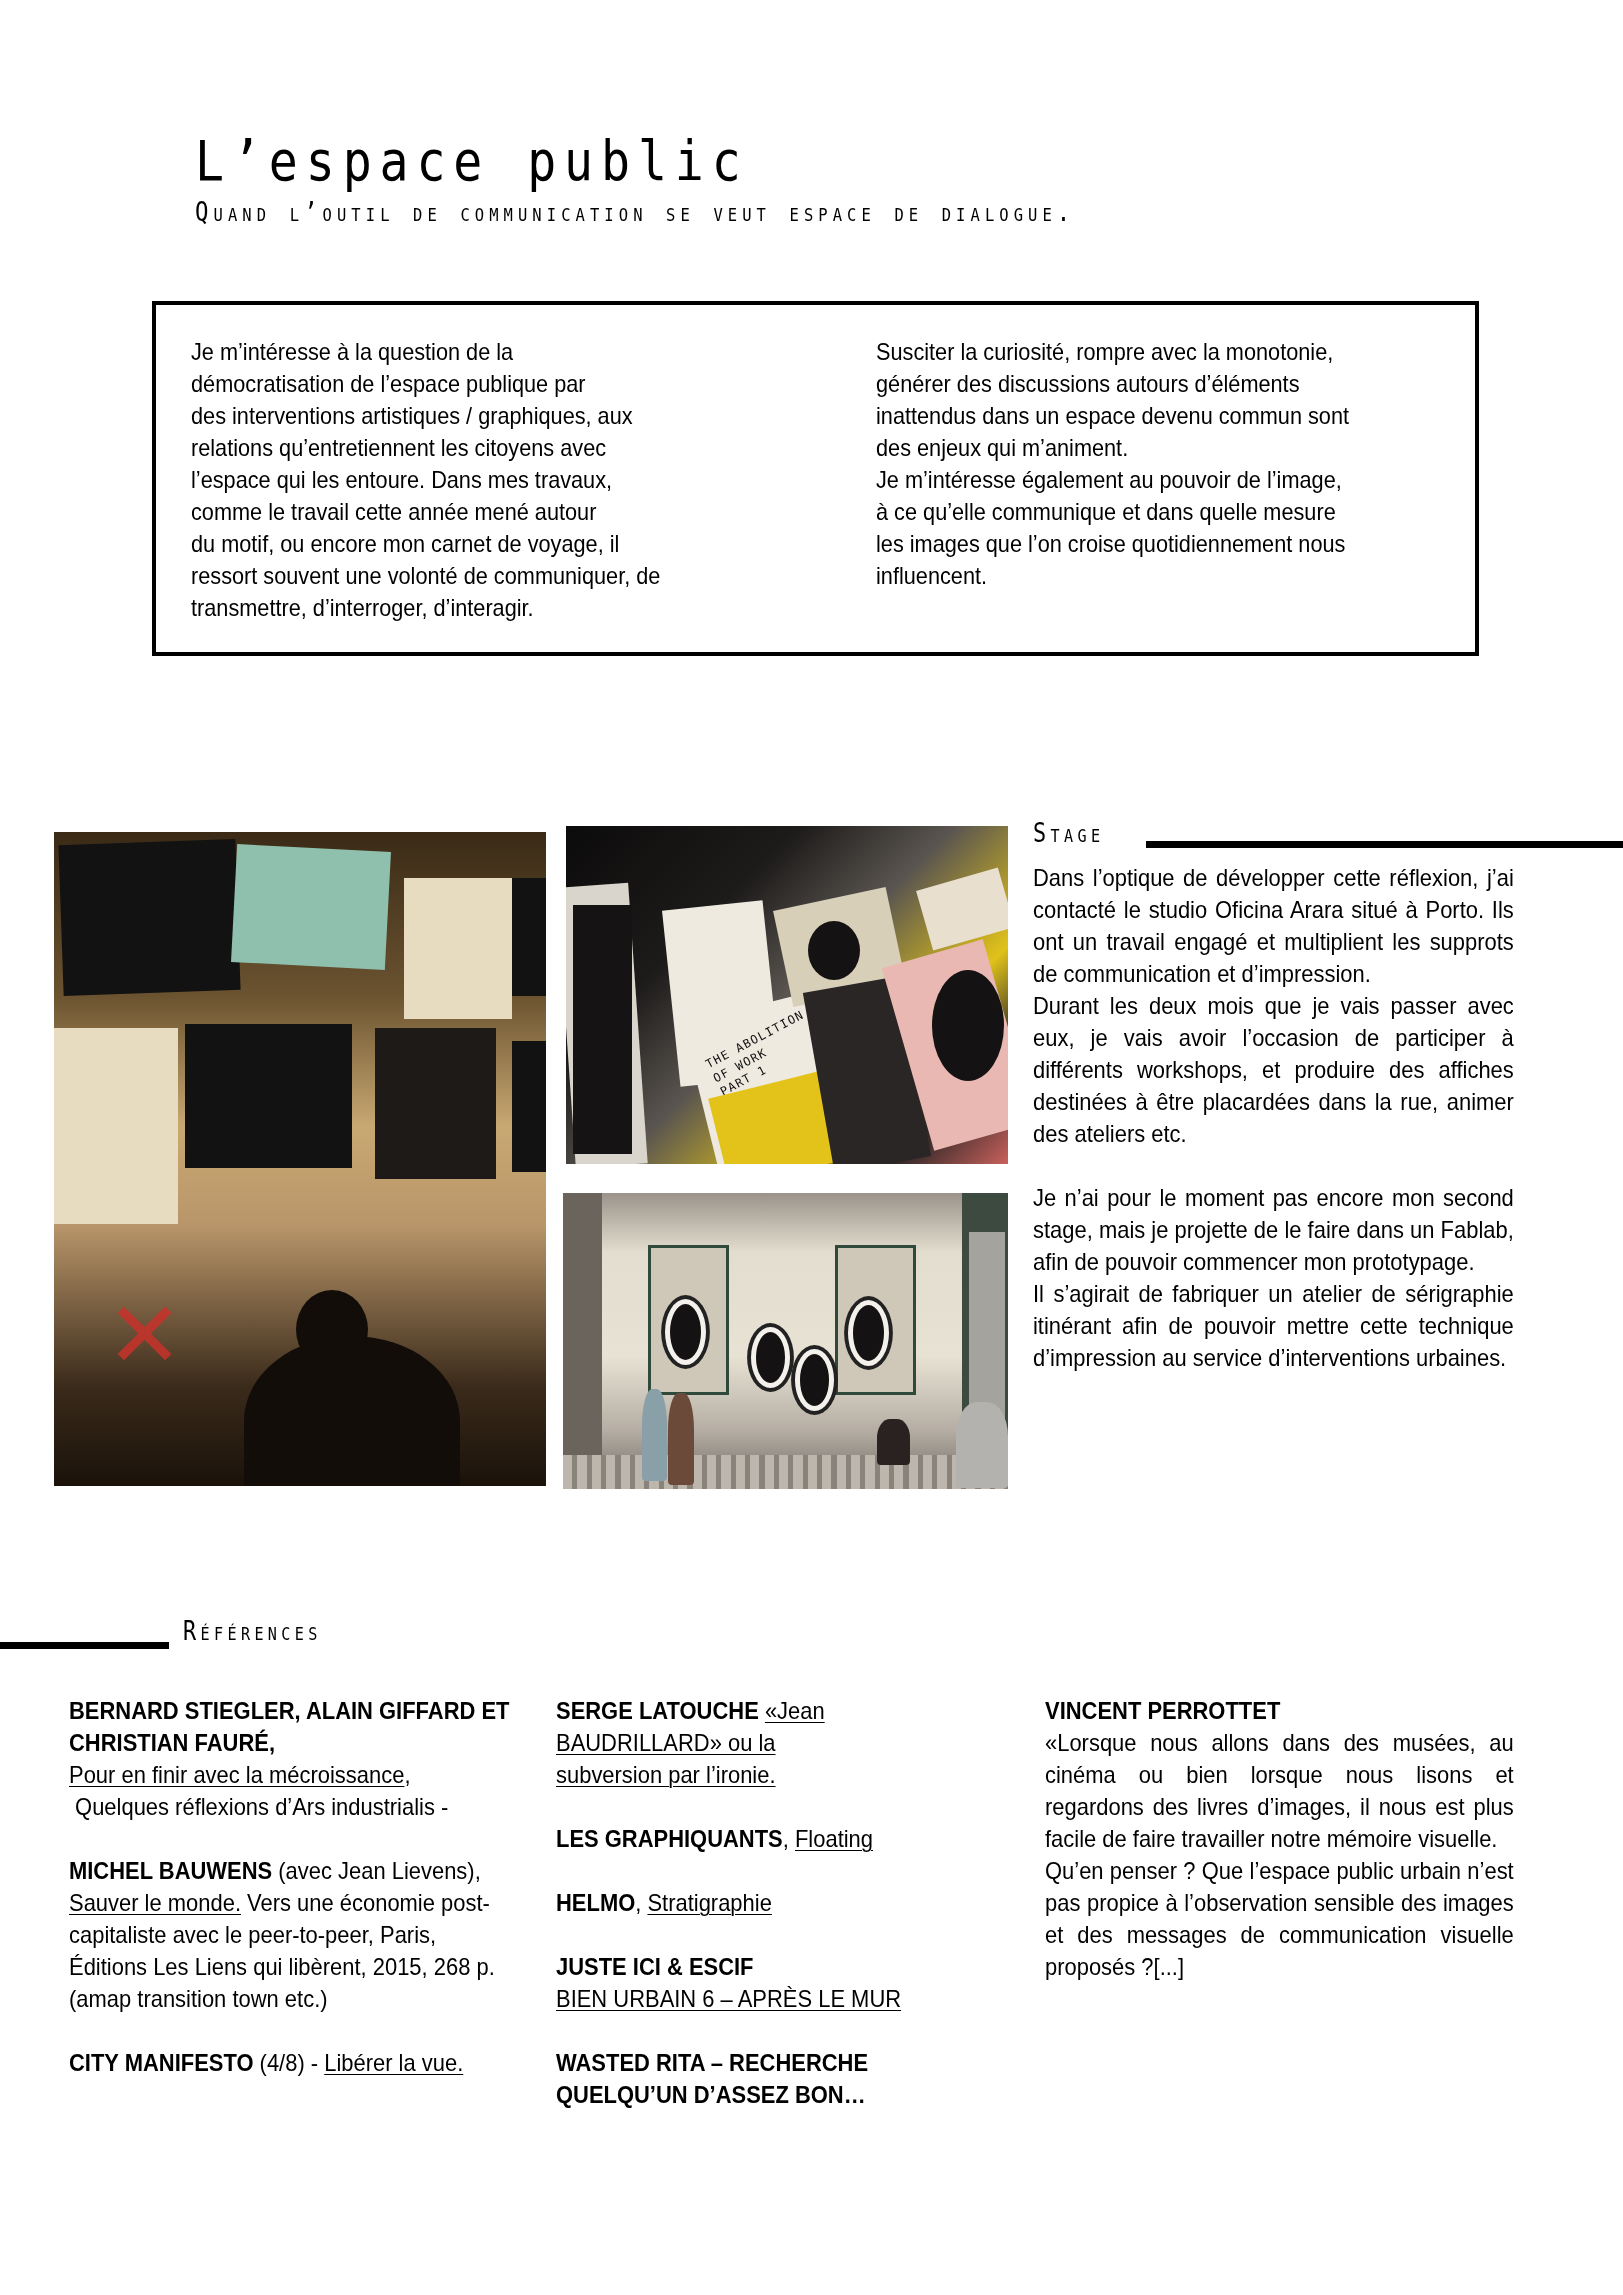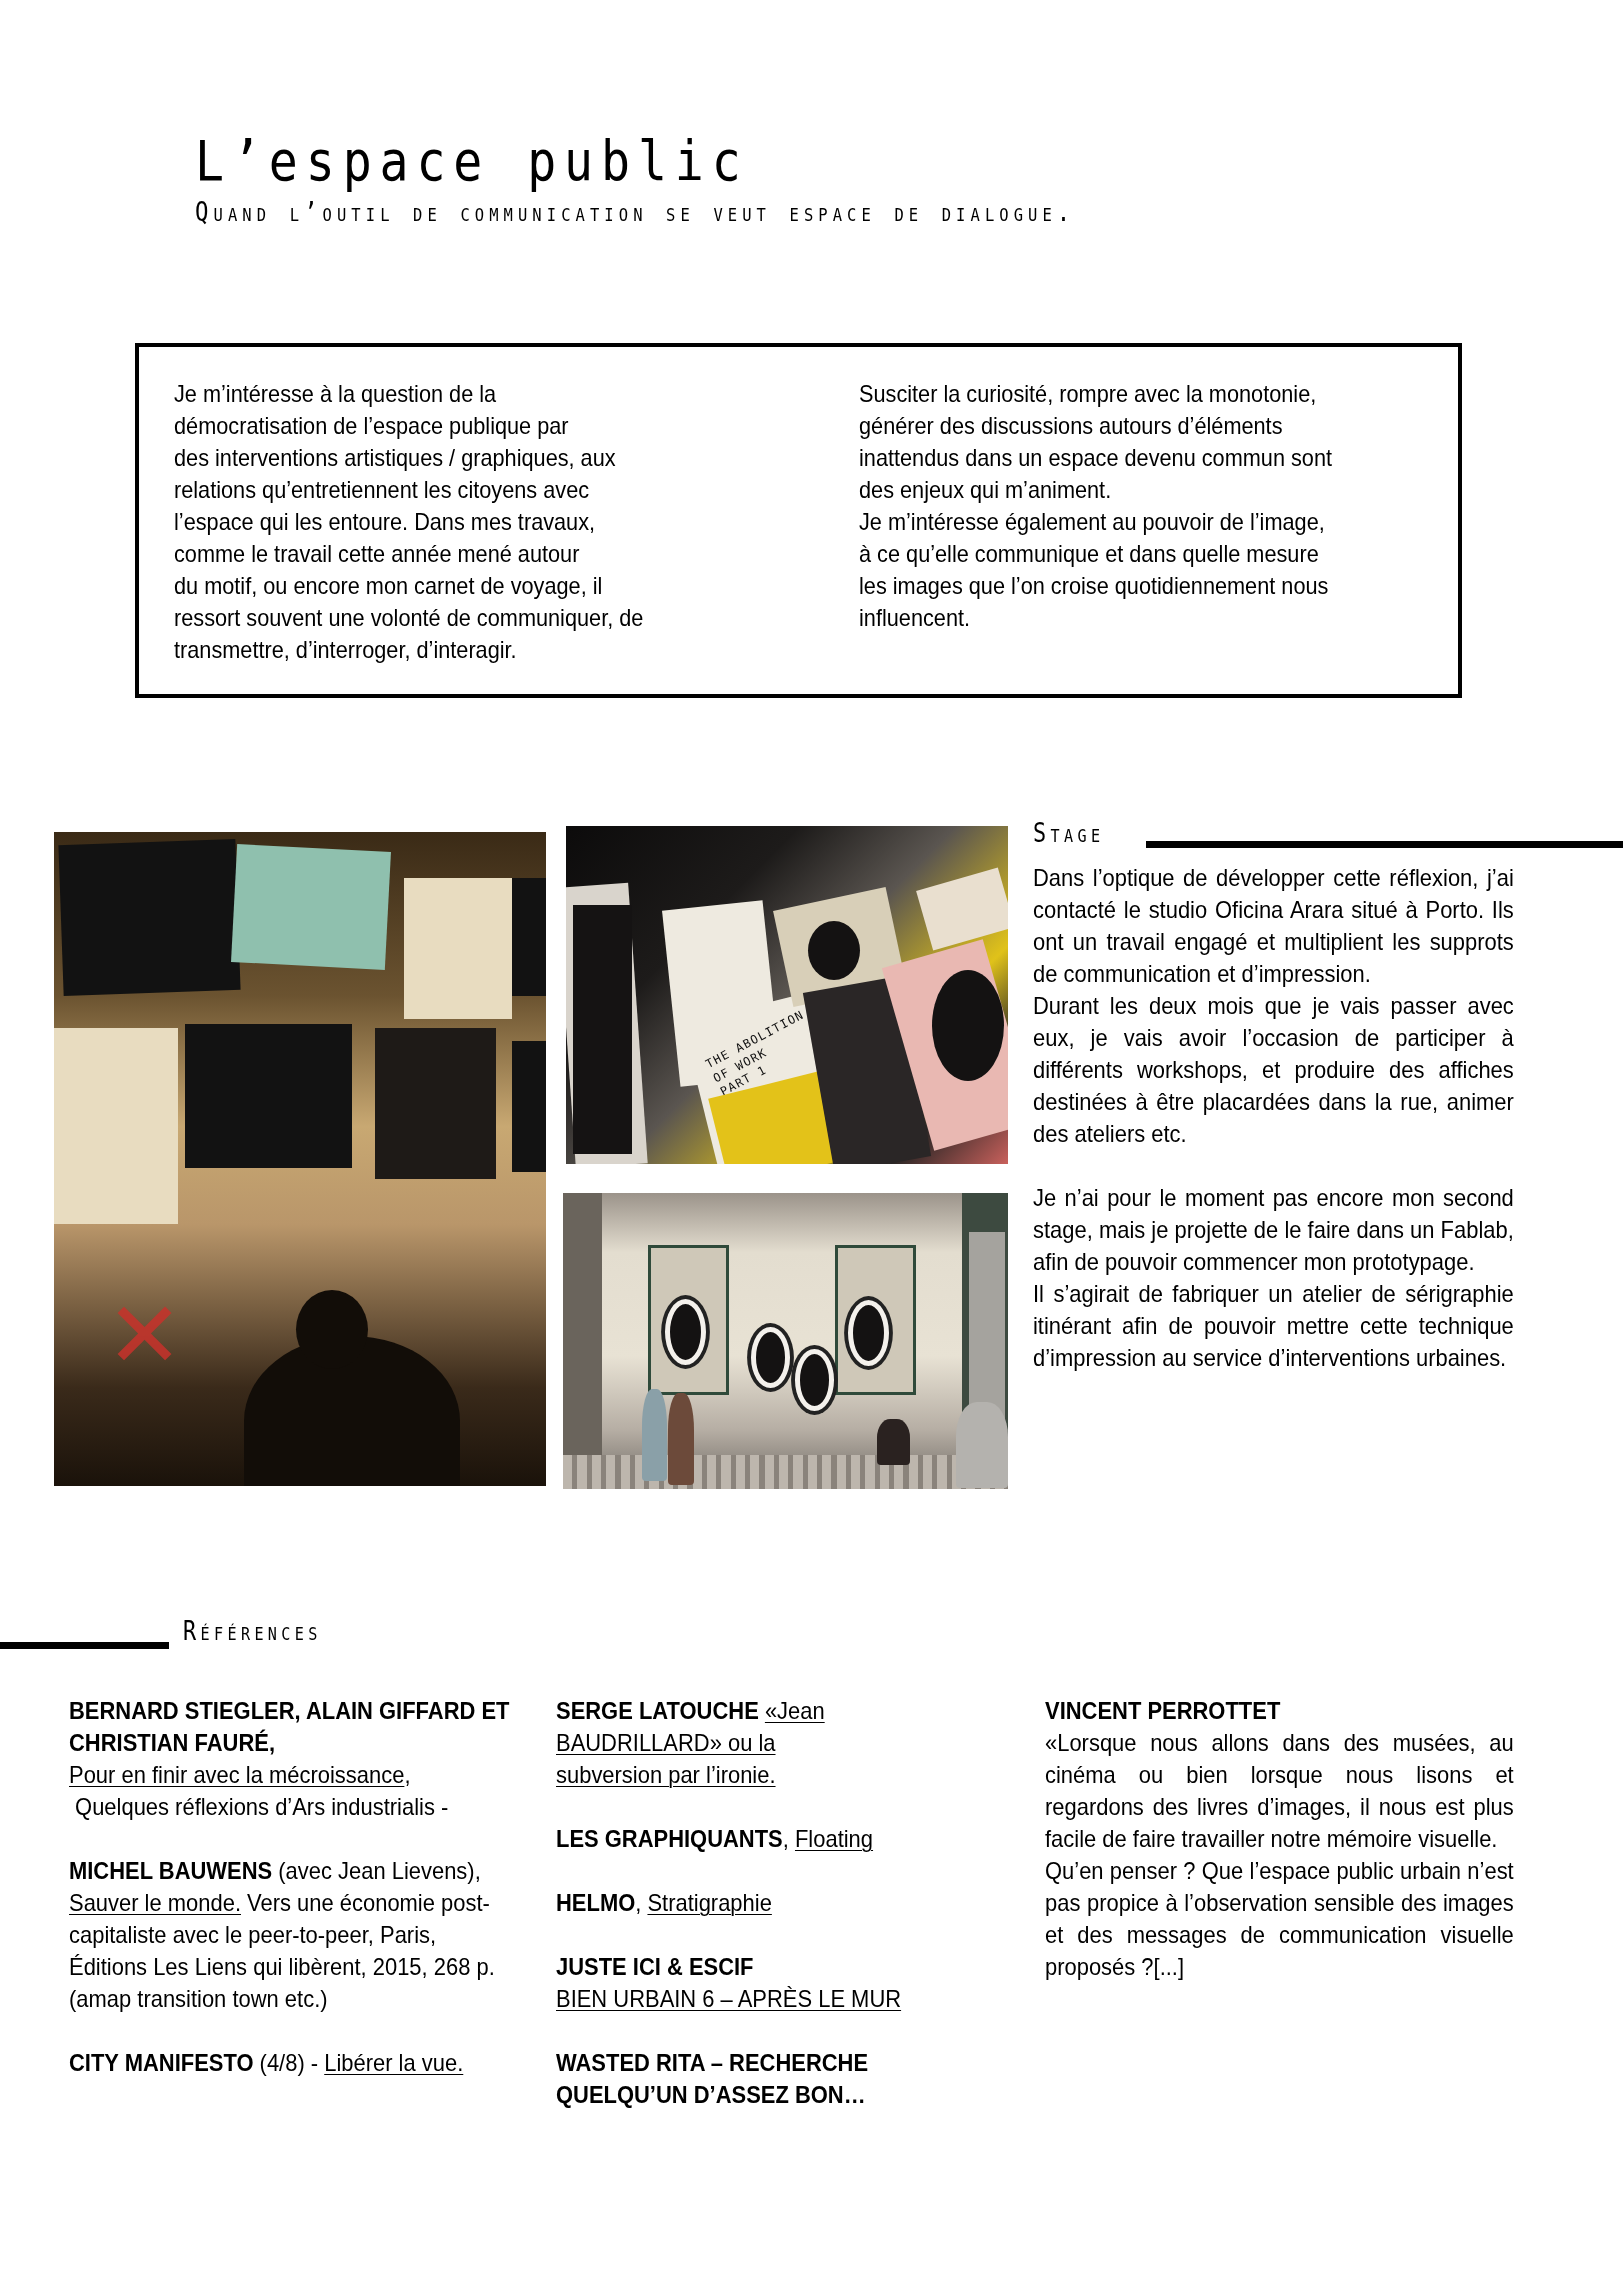--- a/index.html
+++ b/index.html
@@ -4,21 +4,21 @@
 <style>
   html, body { margin: 0; padding: 0; background: #ffffff; }
   body { width: 1623px; height: 2295px; position: relative; overflow: hidden; color: #000; font-family: "Liberation Sans", sans-serif; }
   .abs { position: absolute; }
 
   
   .title { left: 195px; top: 128px; font-family: "DejaVu Sans Mono", monospace; font-size: 56px; letter-spacing: 9.2px; line-height: 65px; transform: scaleX(0.86); transform-origin: left; white-space: nowrap; font-weight: normal; }
   .subtitle { left: 195px; top: 196px; font-family: "DejaVu Sans Mono", monospace; font-size: 26px; font-variant: small-caps; letter-spacing: 5.9px; line-height: 33px; transform: scaleX(0.86); transform-origin: left; white-space: nowrap; }
 
   
-  .intro-box { left: 135px; top: 301px; width: 1319px; height: 347px; border: 4.6px solid #000; box-sizing: content-box; margin-top: 42px; }
+  .intro-box { left: 152px; top: 301px; width: 1319px; height: 347px; border: 4.6px solid #000; box-sizing: content-box; }
   .intro-col { position: absolute; top: 31px; font-size: 23.6px; line-height: 32px; white-space: pre-line; transform: scaleX(0.92); transform-origin: left top; }
   .intro-col.left { left: 35px; width: 654px; }
   .intro-col.right { left: 720px; width: 628px; }
 
   
   .photo { position: absolute; overflow: hidden; }
   .photo-1 { left: 54px; top: 832px; width: 492px; height: 654px; background: linear-gradient(180deg, #3a2a16 0%, #6b5330 25%, #c8a872 45%, #b9966a 60%, #3a2a1a 85%, #1a120a 100%); }
   .photo-2 { left: 566px; top: 826px; width: 442px; height: 338px; background: linear-gradient(135deg, #0c0b0b 0%, #1d1b1a 30%, #5a5550 50%, #e0c21a 72%, #2a2625 85%, #c9615c 100%); }
   .photo-3 { left: 563px; top: 1193px; width: 445px; height: 296px; background: linear-gradient(180deg, #9b938a 0%, #e3ddcf 20%, #e8e2d4 55%, #b6aea4 80%, #6f6a64 100%); }
 

